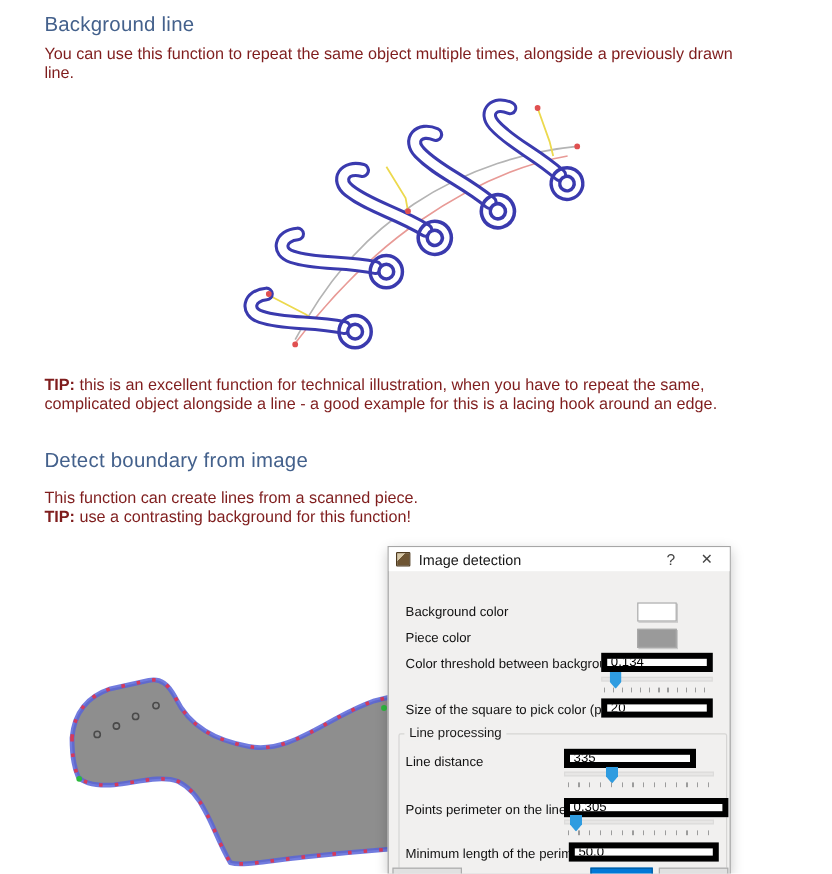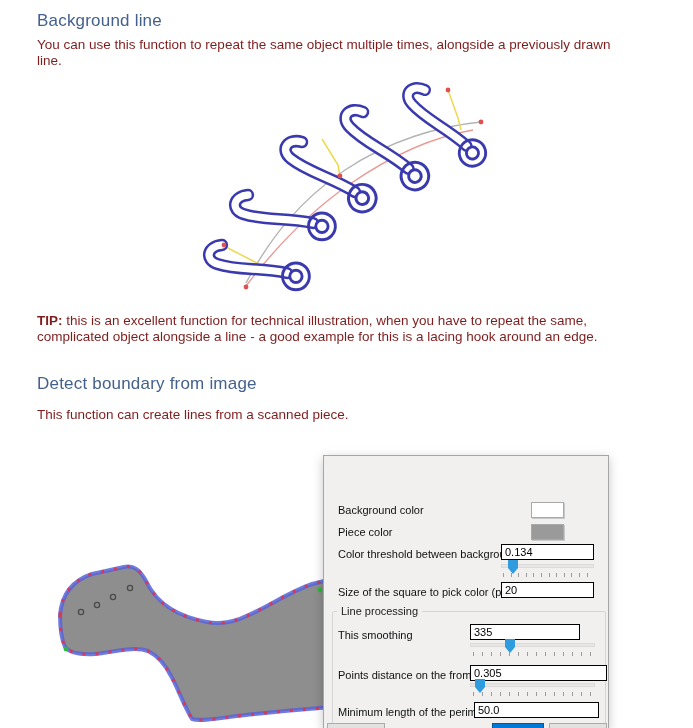--- a/index.html
+++ b/index.html
@@ -36,21 +36,21 @@
 
   .groupbox { position:absolute; left:8px; width:274px; border:1px solid #d6d5d4; border-radius:2px; }
   .group-label { position:absolute; left:4px; top:-7px; padding:0 4px; background:#f1f0ef; font-size:11px; color:#1a1a1a; }
   .g1 { top:31px; height:115px; }
   .g2 { top:155px; height:130px; }
 
   .dlabel { position:absolute; font-size:11px; color:#111; white-space:nowrap; }
   .swatch { position:absolute; left:207px; width:33px; height:16px;
             border:1px solid #a9a9a9; box-shadow:1px 1px 0 #c9c9c9; }
   .dinput {
-    position:absolute; height:16px; border:1px solid #000000; background:#fff;
+    position:absolute; height:16px; border:5px solid #000000; background:#fff;
     font-family:"Liberation Sans", sans-serif; font-size:11px; padding:0 3px; color:#000;
   }
   .track { position:absolute; height:4px; background:#e7e6e5; border:1px solid #dcdbda; }
   .handle { position:absolute; width:10px; height:14px;
             clip-path:polygon(0 0,100% 0,100% 58%,50% 100%,0 58%); }
   .ticks { position:absolute; height:4px;
            background:repeating-linear-gradient(to right,#9c9c9c 0 1px,transparent 1px 9px); }
   .ticks-narrow { background:repeating-linear-gradient(to right,#9c9c9c 0 1px,transparent 1px 7.6px); }
   .btm-btn { position:absolute; top:267px; height:22px; background:#e1e1e1; border:1px solid #acacac; }
 </style>
@@ -88,20 +88,21 @@
     <circle cx="481" cy="42" r="2.4"></circle>
   </g>
 </svg>
 
 <p class="abs body-text" style="left:37px; top:313px; width:625px;"><b>TIP:</b><span> this is an excellent function for technical illustration, when you have to repeat the same, complicated object alongside a line - a good example for this is a lacing hook around an edge.</span></p>
 
 <h1 class="abs h-blue" style="left:37px; top:374px;text-align:center;">Detect boundary from image</h1>
 
 <div class="abs body-text" style="left:37px; top:407px; width:625px;">
   <div>This function can create lines from a scanned piece.</div>
+  <div><b>TIP:</b><span> use a contrasting background for this function!</span></div>
 </div>
 
 <svg class="abs" style="left:0; top:440px; z-index:1;" width="693" height="288" viewBox="0 0 693 288">
   <g>
     <path id="piece" d="M60,175 C62,152 74,140 92,134 L124,127 C134,125 140,130 146,141
          C158,166 180,177 207,182 C242,189 272,158 312,144 L530,90 L552,260
          C450,258 330,266 255,274 C225,277 202,282 192,279
          C182,262 178,248 171,236 C165,224 158,216 148,211
          C134,206 114,212 95,214 C79,215 69,212 65,207 C61,198 60,186 60,175 Z" fill="#8e8e8e" stroke="#5864d8" stroke-width="4" stroke-opacity="0.85" stroke-linejoin="round"></path>
     <path d="M60,175 C62,152 74,140 92,134 L124,127 C134,125 140,130 146,141
@@ -117,46 +118,52 @@
     </g>
     <g fill="#2db83d">
       <circle cx="66" cy="209" r="2.4"></circle>
         <circle cx="320" cy="150" r="2.4"></circle>
     </g>
   </g>
 </svg>
 
 <div class="abs dialog" style="z-index:2;">
 
+  <div class="titlebar">
+    <div class="title-icon"></div>
+    <div class="title-text">Image detection</div>
+    <div class="cap-btn cap-help">?</div>
+    <div class="cap-btn cap-close">✕</div>
+  </div>
 
   <div class="dlabel" style="left:14px; top:48px;">Background color</div>
   <div class="swatch" style="top: 46px; background: rgb(255, 255, 255);"></div>
 
   <div class="dlabel" style="left:14px; top:70px;">Piece color</div>
   <div class="swatch" style="top: 68px; background: rgb(154, 154, 154);"></div>
 
   <div class="dlabel" style="left:14px; top:92px;">Color threshold between background and piece</div>
   <input class="dinput" style="left: 177px; top: 88px; width: 93px;" value="0.134">
   <div class="track" style="left:177px; top:108px; width:93px;"></div>
   <div class="handle" style="top: 104px; margin-left: 177px; left: 7px; background: rgb(47, 156, 224);"></div>
   <div class="ticks ticks-narrow" style="left:179px; top:117px; width:91px;"></div>
 
   <div class="dlabel" style="left:14px; top:130px;">Size of the square to pick color (pixels)</div>
   <input class="dinput" style="left: 177px; top: 126px; width: 93px;" value="20">
 
   <div class="groupbox g2">
     <span class="group-label">Line processing</span>
   </div>
-  <div class="dlabel" style="left:14px; top:173px;">This smoothing</div>
+  <div class="dlabel" style="left:14px; top:173px;">Line distance</div>
   <input class="dinput" style="left: 146px; top: 168px; width: 110px;" value="335">
   <div class="track" style="left:146px; top:187px; width:125px;"></div>
   <div class="handle" style="top: 183px; margin-left: 146px; left: 35px; background: rgb(47, 156, 224);"></div>
   <div class="ticks" style="left:149px; top:196px; width:121px;"></div>
 
-  <div class="dlabel" style="left:14px; top:213px;">Points distance on the from</div>
+  <div class="dlabel" style="left:14px; top:213px;">Points perimeter on the line</div>
   <input class="dinput" style="left: 146px; top: 209px; width: 137px;" value="0.305">
   <div class="track" style="left:146px; top:227px; width:125px;"></div>
   <div class="handle" style="top: 223px; margin-left: 146px; left: 5px; background: rgb(47, 156, 224);"></div>
   <div class="ticks" style="left:149px; top:236px; width:121px;"></div>
 
   <div class="dlabel" style="left:14px; top:250px;">Minimum length of the perimeter (mm)</div>
   <input class="dinput" style="left: 150px; top: 246px; width: 125px;" value="50.0">
 
   <div class="btm-btn" style="left:3px;   width:58px;"></div>
   <div class="btm-btn" style="left: 168px; width: 52px; border-color: rgb(0, 90, 158); background: rgb(0, 120, 215);"></div>

